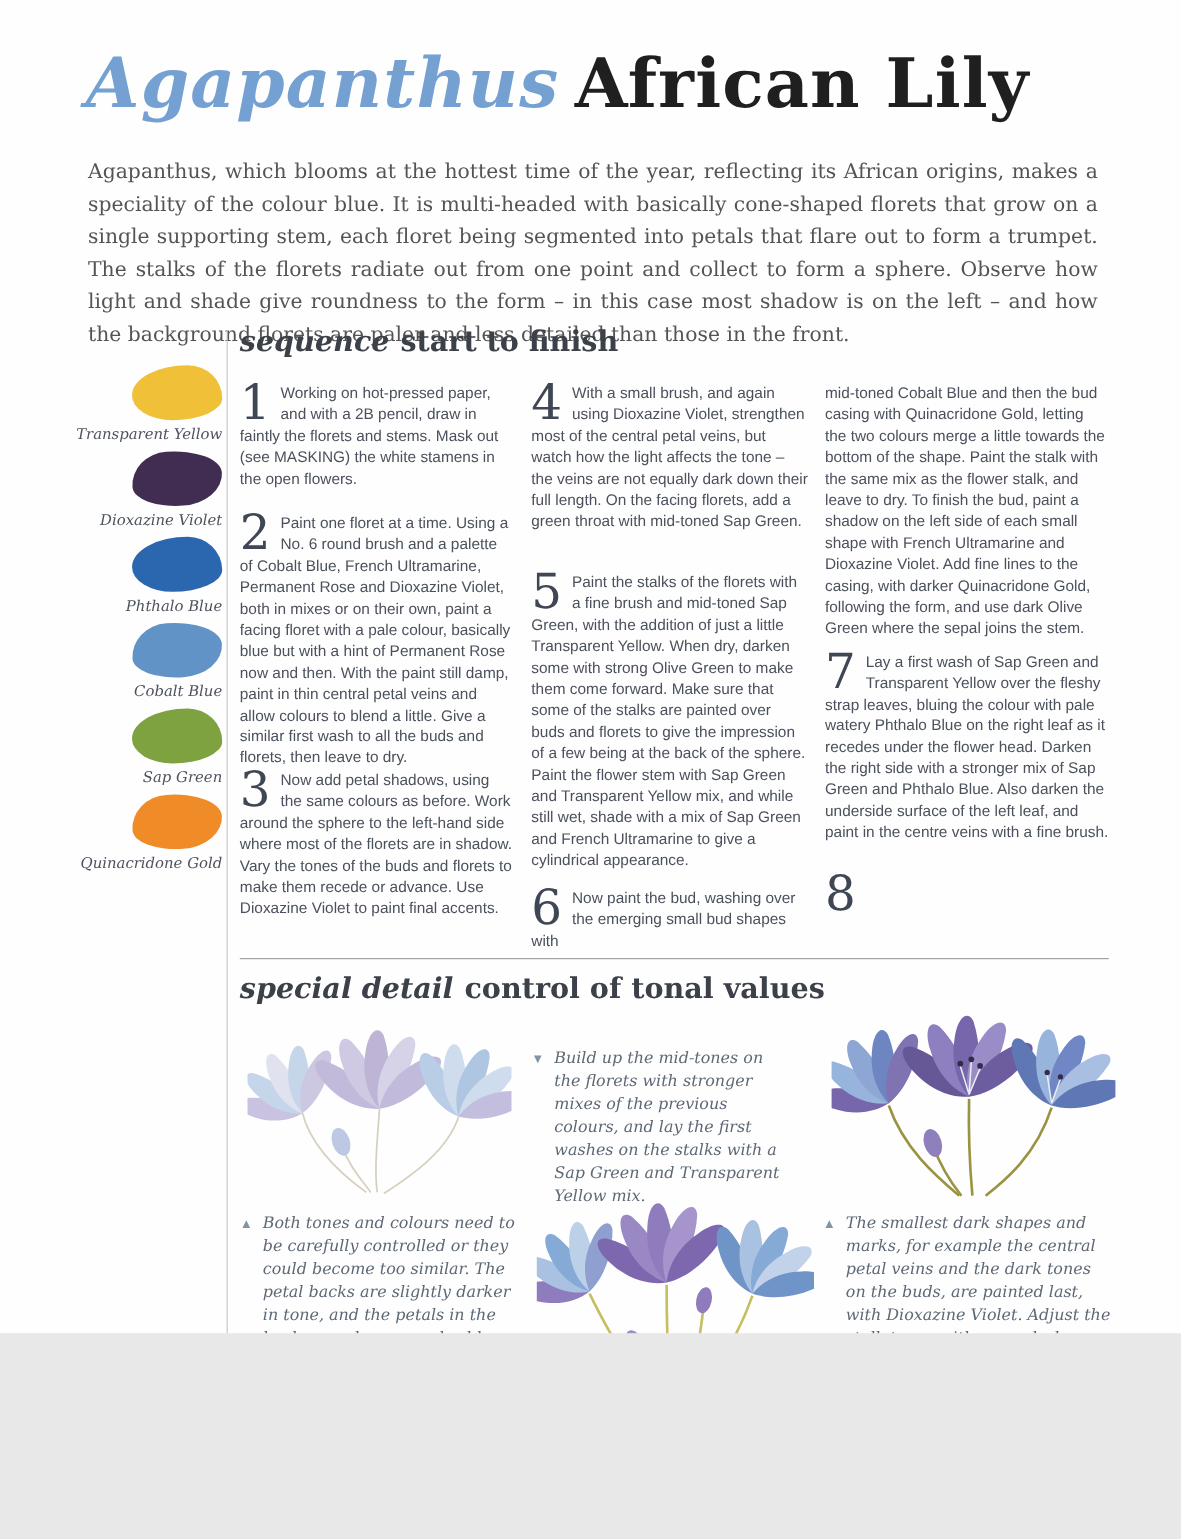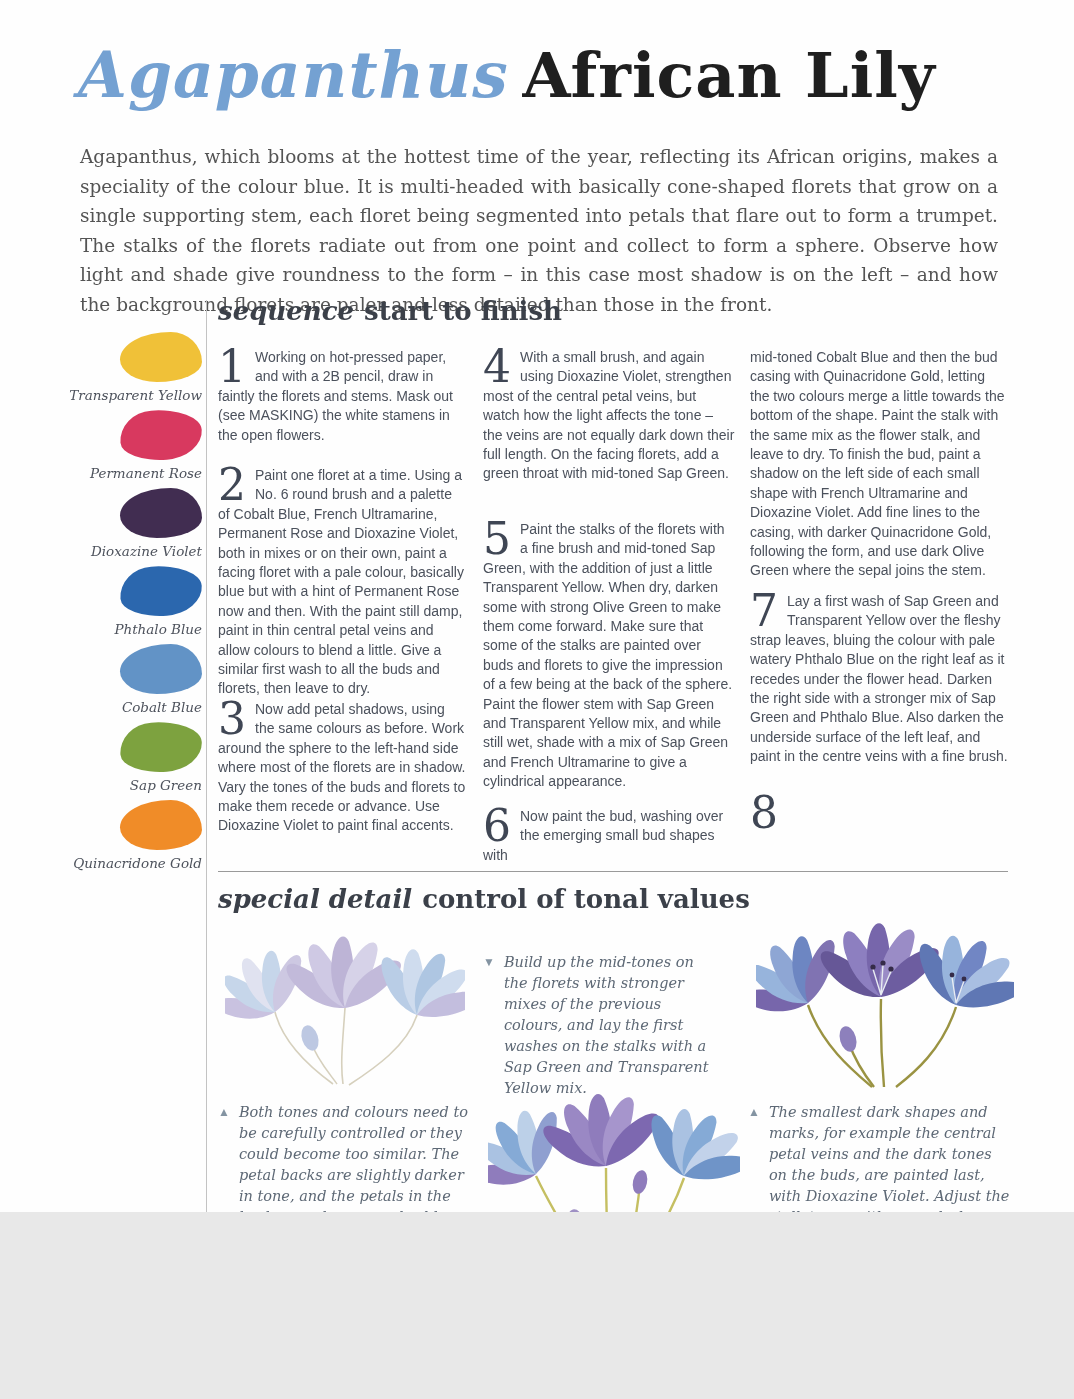--- a/index.html
+++ b/index.html
@@ -88,24 +88,20 @@
   <div class="vrule"></div>
   <div class="hrule"></div>
   <div class="bottom-edge"></div>
 
   <div class="swatches">
     <div class="swatch">
       <div class="blob" style="background: rgb(240, 193, 56);"></div>
       <div class="swatch-label">Transparent Yellow</div>
     </div>
     <div class="swatch">
-      <div class="blob" style="background: rgb(216, 57, 95);"></div>
-      <div class="swatch-label">Permanent Rose</div>
-    </div>
-    <div class="swatch">
       <div class="blob" style="background: rgb(65, 45, 81);"></div>
       <div class="swatch-label">Dioxazine Violet</div>
     </div>
     <div class="swatch">
       <div class="blob" style="background: rgb(43, 103, 174);"></div>
       <div class="swatch-label">Phthalo Blue</div>
     </div>
     <div class="swatch">
       <div class="blob" style="background: rgb(98, 147, 198);"></div>
       <div class="swatch-label">Cobalt Blue</div>

